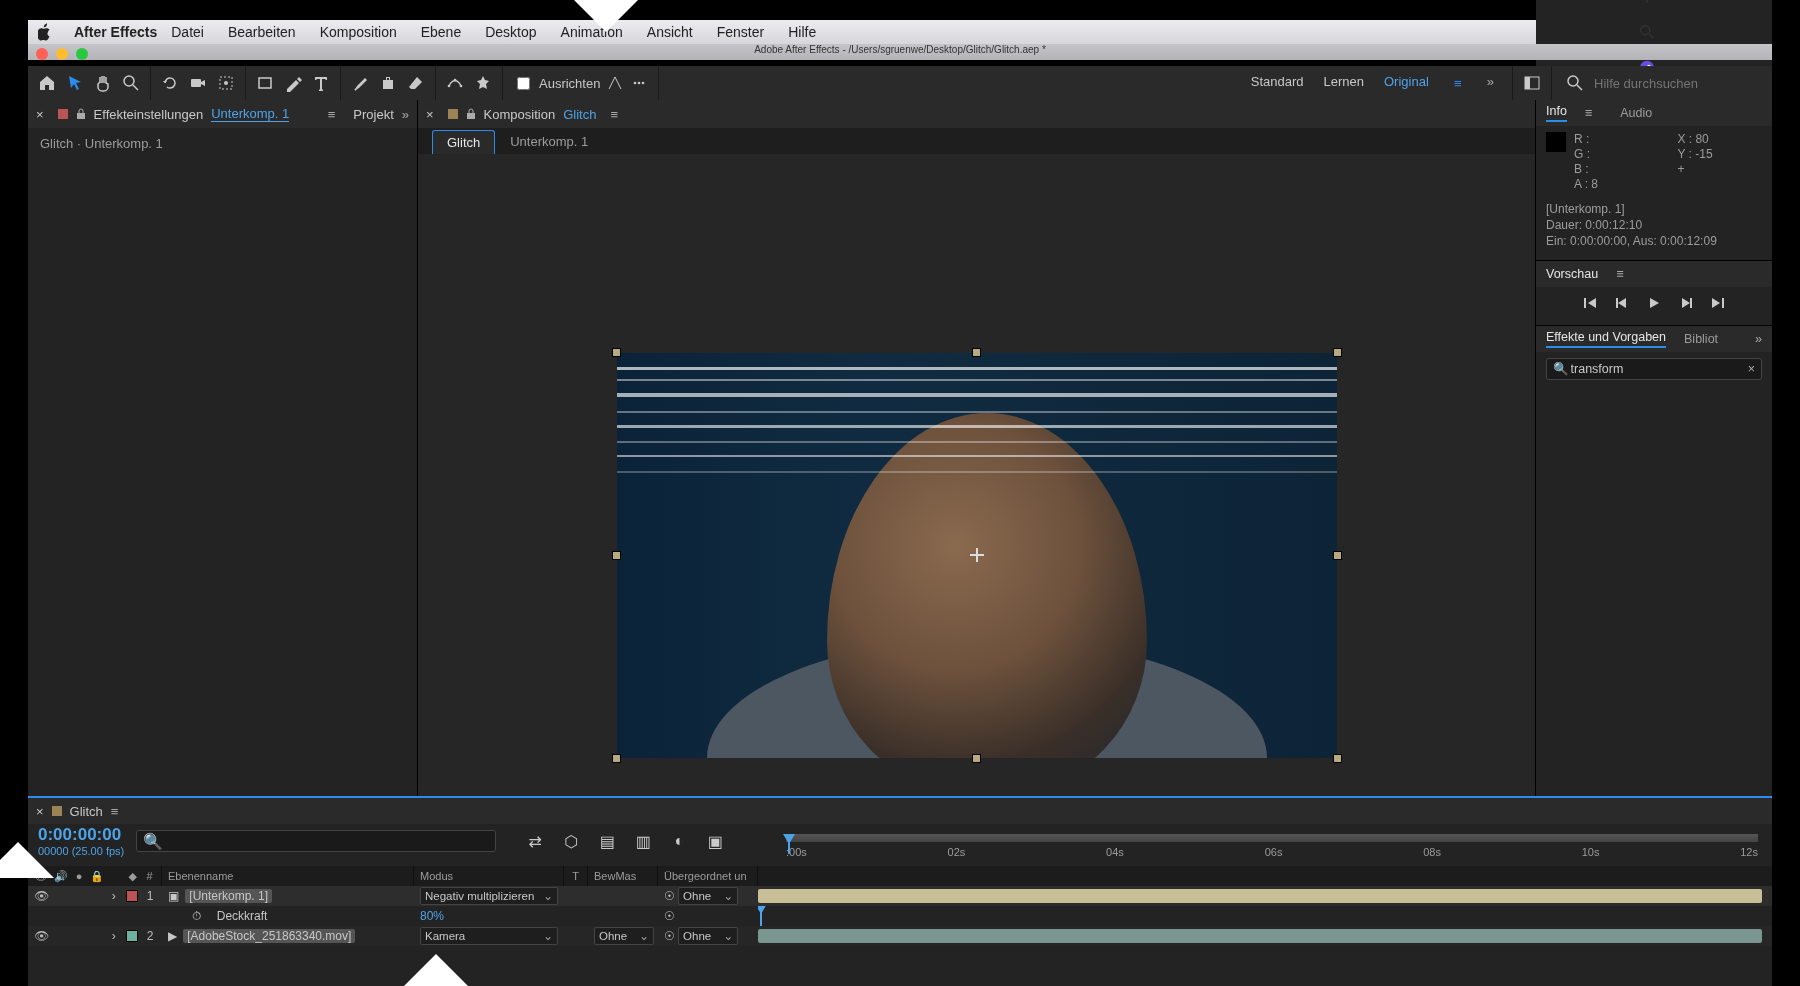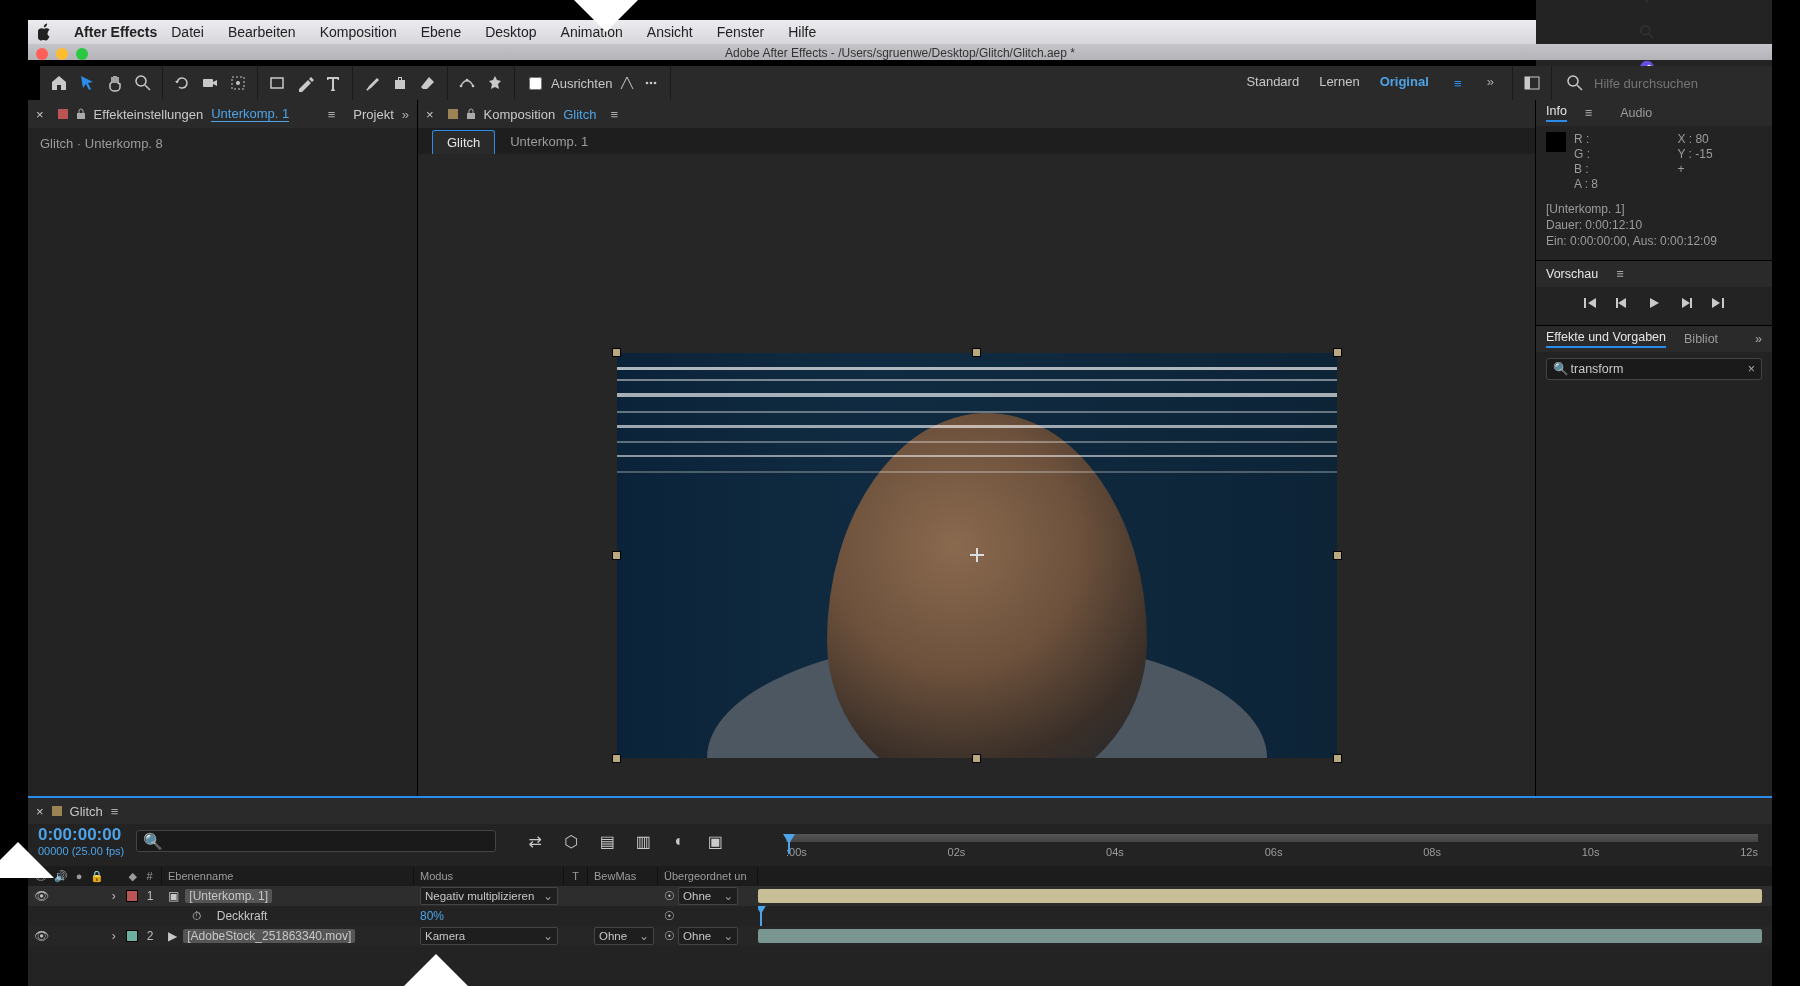--- a/index.html
+++ b/index.html
@@ -26,34 +26,34 @@
 
   
   .mac-menu{position:absolute;left:28px;right:28px;top:20px;height:24px;background:linear-gradient(#ececf0,#d6d6db);display:flex;align-items:center;font-size:14px;color:#222;}
   .mac-menu .apple{width:22px;height:22px;margin:0 14px 0 10px;display:flex;align-items:center;}
   .mac-menu .appname{font-weight:700;margin-right:14px;}
   .mac-menu .m{margin-right:24px;cursor:default;}
   .mac-menu .right{margin-left:auto;display:flex;align-items:center;gap:18px;padding-right:14px;}
   .mac-menu .ric{width:18px;height:18px;display:inline-block;color:#333;}
 
   
-  .title-bar{position:absolute;left:28px;right:28px;top:44px;height:16px;background:linear-gradient(#c5c5c9,#b3b3b8);display:flex;align-items:flex-end;justify-content:center;font-size:12px;color:#333;}
+  .title-bar{position:absolute;left:28px;right:28px;top:44px;height:16px;background:linear-gradient(#c5c5c9,#b3b3b8);display:flex;align-items:flex-start;justify-content:center;font-size:10px;color:#333;}
   .traffic{position:absolute;left:8px;top:4px;display:flex;gap:8px;}
   .traffic span{width:12px;height:12px;border-radius:50%;display:inline-block;}
   .tl-red{background:#ff5f57;}
   .tl-yel{background:#febc2e;}
   .tl-grn{background:#28c840;}
 
   
-  .toolbar{position:absolute;left:40px;right:28px;top:66px;height:34px;background:var(--bg-2);display:flex;align-items:center;font-size:13px;color:var(--text-0);}
+  .toolbar{position:absolute;left:28px;right:28px;top:66px;height:34px;background:var(--bg-2);display:flex;align-items:center;font-size:13px;color:var(--text-0);}
   .toolbar .grp{display:flex;align-items:center;gap:10px;padding:0 10px;border-right:1px solid #1a1a1a;height:100%;}
   .tool-ic{width:18px;height:18px;color:#c9c9c9;display:inline-flex;align-items:center;justify-content:center;}
   .toolbar input[type=checkbox]{accent-color:#888;}
   .toolbar .ws-tabs{margin-left:auto;display:flex;gap:20px;padding:0 18px;}
-  .toolbar .ws-tabs span.active{color:var(--accent-soft);font-weight:bold;}
+  .toolbar .ws-tabs span.active{color:var(--accent-soft);}
   .toolbar .search{display:flex;align-items:center;gap:8px;width:220px;padding:0 14px;}
   .toolbar .search input{background:transparent;border:none;color:var(--text-0);font-size:13px;outline:none;width:160px;}
 
   
   .main{position:absolute;left:28px;right:28px;top:100px;bottom:0;display:flex;background:var(--bg-0);}
 
   
   .left-panel{width:390px;background:var(--bg-1);display:flex;flex-direction:column;border-right:1px solid #000;}
   .panel-tabs{height:28px;background:var(--bg-2);display:flex;align-items:center;font-size:13px;padding:0 8px;gap:8px;}
   .panel-tabs .x{color:#c9c9c9;margin-right:6px;}
@@ -379,21 +379,21 @@
             <path d="M3 5V3a2 2 0 0 1 4 0v2" fill="none" stroke="#aaa"></path>
           </svg>
         </span>
       <span class="label">Effekteinstellungen</span>
       <span class="linkname">Unterkomp. 1</span>
       <span class="menuic">≡</span>
       <span class="proj">Projekt</span>
       <span class="chev">»</span>
     </div>
     <div class="panel-body">
-      <span>Glitch · Unterkomp. 8</span>
+      <span>Glitch · Unterkomp. 1</span>
     </div>
   </div>
 
   <div class="center">
     <div class="panel-tabs">
       <span class="x">×</span>
       <span class="sq" style="background:#9c8355"></span>
       <span class="lock">
           <svg viewBox="0 0 10 12" width="10" height="12">
             <rect x="1" y="5" width="8" height="6" fill="#aaa"></rect>

